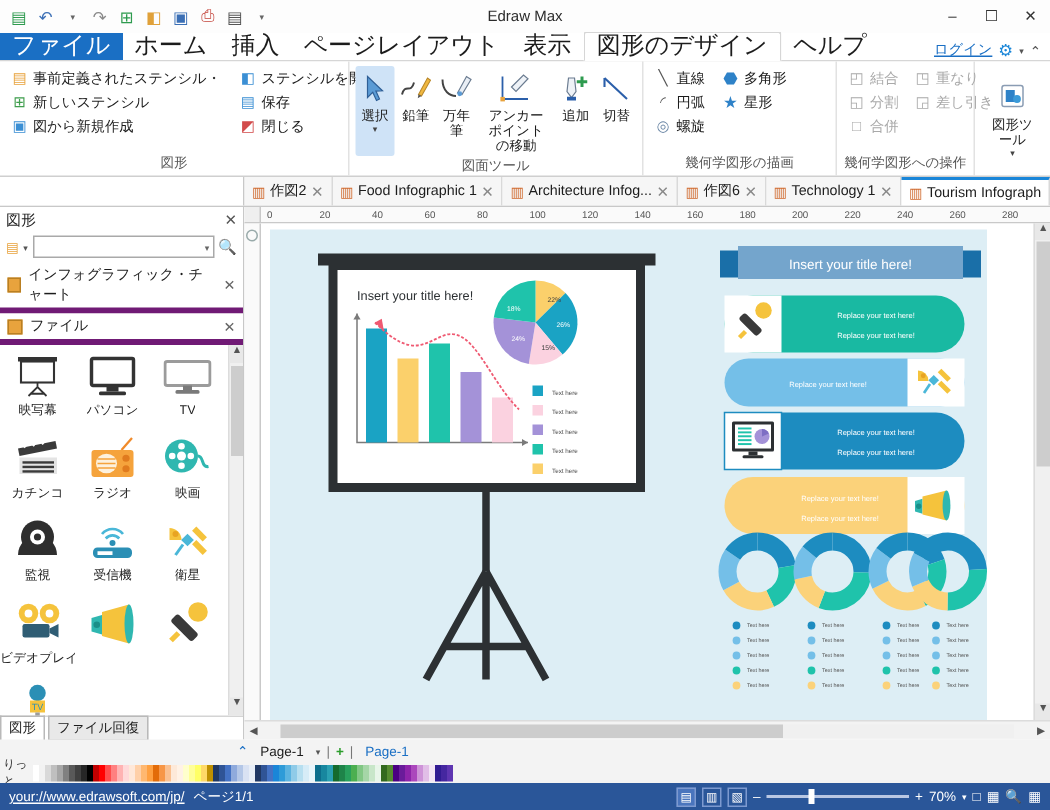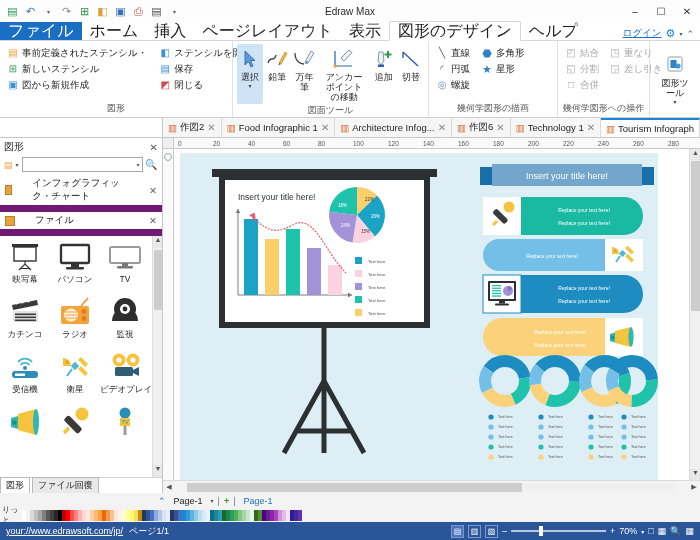--- a/index.html
+++ b/index.html
@@ -54,21 +54,21 @@
 
   
   .workarea { flex:1 1 auto; display:flex; min-height:0; }
 
   
   .leftpanel { width:163px; flex:0 0 163px; border-right:1px solid #c8c8c8; display:flex; flex-direction:column; background:#fff; min-height:0; }
   .lp-header { display:flex; align-items:center; padding:2px 4px; font-size:10px; }
   .lp-header .x { margin-left:auto; color:#555; }
   .lp-search { display:flex; align-items:center; gap:3px; padding:1px 4px 3px 4px; }
   .lp-search .sbox { flex:1; height:15px; border:1px solid #a9a9a9; background:#fff; display:flex; align-items:center; justify-content:flex-end; padding-right:2px; font-size:8px; color:#666; }
-  .stencil-hdr { display:flex; align-items:center; gap:20px; padding:2px 5px; font-size:9.5px; border-bottom:7px solid #701a75; background:#fff; }
+  .stencil-hdr { display:flex; align-items:center; gap:5px; padding:2px 5px; font-size:9.5px; border-bottom:4px solid #701a75; background:#fff; }
   .stencil-hdr .x { margin-left:auto; color:#666; }
   .stencil-hdr .bico { width:10px; height:10px; background:#e8a33d; border:1px solid #b97f22; display:inline-block; }
   .lp-grid { flex:1; overflow:hidden; display:flex; flex-wrap:wrap; align-content:flex-start; padding:4px 0 0 0; position:relative; }
   .shapecell { width:50px; height:55px; display:flex; flex-direction:column; align-items:center; justify-content:flex-start; }
   .shapecell .icon { height:34px; display:flex; align-items:center; justify-content:center; }
   .shapecell .lbl { font-size:8.5px; text-align:right; line-height:10px; color:#222; max-width:50px; overflow:hidden; white-space:nowrap; }
   .lp-scroll { position:absolute; right:0; top:0; bottom:0; width:10px; background:#f0f0f0; border-left:1px solid #dcdcdc; }
   .lp-scroll .thumb { position:absolute; top:14px; left:1px; width:8px; height:60px; background:#cdcdcd; }
   .lp-scroll .ar { position:absolute; left:0; width:10px; height:12px; text-align:center; font-size:7px; color:#555; background:#e8e8e8; }
   .lp-footer { height:16px; display:flex; align-items:center; gap:2px; border-top:1px solid #d4d4d4; flex:0 0 16px; }
@@ -444,20 +444,34 @@
                 <rect x="2" y="9" width="28" height="18" rx="2" fill="#f5a33c"></rect>
                 <ellipse cx="12" cy="18" rx="7" ry="6.5" fill="#fdf1dd"></ellipse>
                 <path d="M6 15 H18 M6 18 H18 M6 21 H18" stroke="#f5a33c" stroke-width="1"></path>
                 <circle cx="25" cy="14.5" r="2.4" fill="#e07b1e"></circle>
                 <circle cx="25" cy="21.5" r="2.4" fill="#e07b1e"></circle>
               </svg>
           </span>
           <span class="lbl">ラジオ</span>
         </div>
 
+        <div class="shapecell">
+          <span class="icon">
+            <svg width="32" height="30" viewBox="0 0 32 30">
+                <circle cx="12" cy="13" r="11" fill="#2fb7b0"></circle>
+                <circle cx="12" cy="13" r="3" fill="#fff"></circle>
+                <circle cx="12" cy="6.5" r="2.2" fill="#fff"></circle>
+                <circle cx="12" cy="19.5" r="2.2" fill="#fff"></circle>
+                <circle cx="5.8" cy="13" r="2.2" fill="#fff"></circle>
+                <circle cx="18.2" cy="13" r="2.2" fill="#fff"></circle>
+                <path d="M23 13 C27 13, 25 21, 30 20" stroke="#2fb7b0" stroke-width="2" fill="none"></path>
+              </svg>
+          </span>
+          <span class="lbl">映画</span>
+        </div>
         <div class="shapecell">
           <span class="icon">
             <svg width="32" height="30" viewBox="0 0 32 30">
                 <path d="M3 24 A13 13 0 0 1 29 24 Z" fill="#2e2e2e"></path>
                 <circle cx="16" cy="12" r="11" fill="#2e2e2e"></circle>
                 <circle cx="16" cy="12" r="5" fill="#fff"></circle>
                 <circle cx="16" cy="12" r="2.4" fill="#2e2e2e"></circle>
               </svg>
           </span>
           <span class="lbl">監視</span>

